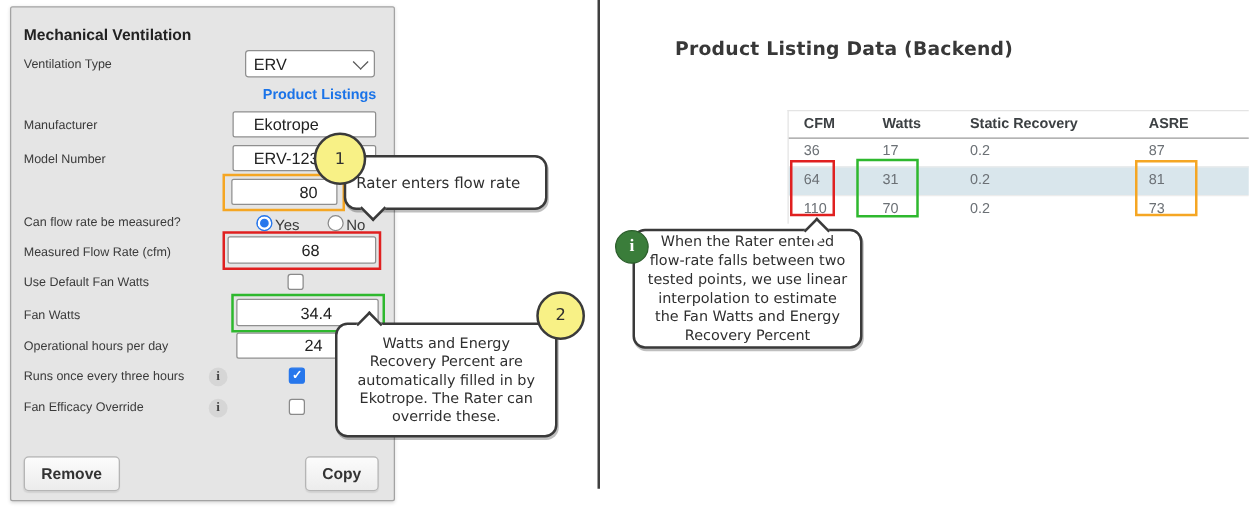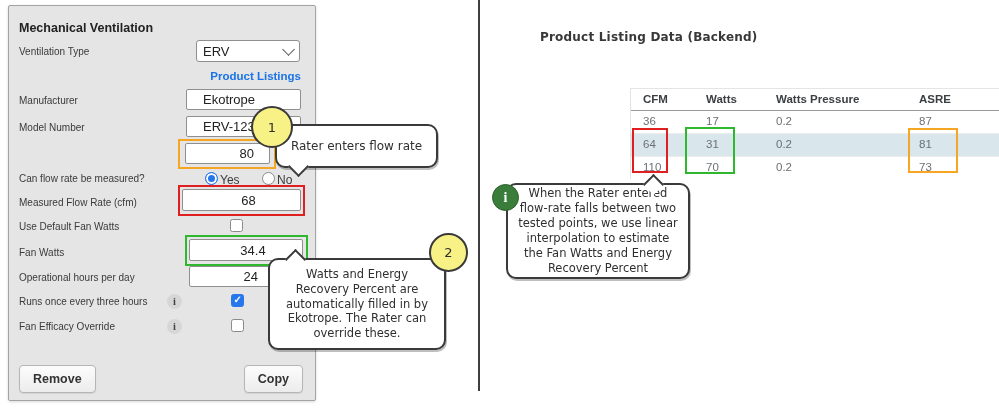--- a/index.html
+++ b/index.html
@@ -49,40 +49,40 @@
 
   
   .ann{position:absolute;box-sizing:border-box;background:transparent;}
   .ann.red{border:2px solid #e02020;}
   .ann.green{border:2px solid #2eb82e;}
   .ann.orange{border:2px solid #f5a623;}
 
   
   .bubble{position:absolute;background:#fff;border:2px solid #3a3a3a;border-radius:10px;
           box-sizing:border-box;font-family:"DejaVu Sans",sans-serif;color:#2f2f2f;
-          display:flex;align-items:center;justify-content:center;text-align:center;
+          display:flex;align-items:center;justify-content:flex-start;text-align:center;
           box-shadow:1px 2px 0 rgba(0,0,0,.25);z-index:5;}
   .tail{position:absolute;width:13px;height:13px;background:#fff;transform:rotate(45deg);}
   .tail.down{border-right:2px solid #3a3a3a;border-bottom:2px solid #3a3a3a;}
   .tail.up{border-left:2px solid #3a3a3a;border-top:2px solid #3a3a3a;}
 
   .num-circle{position:absolute;border-radius:50%;background:#f8f186;border:2px solid #3a3a3a;
           display:flex;align-items:center;justify-content:center;
           font-family:"DejaVu Sans",sans-serif;font-size:13px;color:#2f2f2f;z-index:6;
           box-sizing:border-box;}
 
   .info-green{position:absolute;width:25px;height:25px;border-radius:50%;background:#3a7d3a;
           border:1px solid #2b5e2b;color:#fff;font-family:"Liberation Serif",serif;
           font-weight:bold;font-size:14px;display:flex;align-items:center;justify-content:center;
           z-index:7;}
 
   
   .divider{position:absolute;left:478px;top:0;width:1.5px;height:391px;background:#3f3f3f;}
   .backend-title{position:absolute;left:540px;top:30px;font-family:"DejaVu Sans",sans-serif;
-          font-size:12px;font-weight:600;color:#383838;letter-spacing:.2px;}
+          font-size:15px;font-weight:600;color:#383838;letter-spacing:.2px;}
 
   .table{position:absolute;left:630px;top:88px;width:400px;
          border:1px solid #e4e4e4;border-bottom:none;box-sizing:border-box;
          font-size:11.5px;background:#fff;}
   .trow{position:relative;height:22px;}
   .trow.head{height:21px;border-bottom:1px solid #9a9a9a;font-weight:bold;color:#3c4043;}
   .trow .cell{position:absolute;top:4px;color:#6b7075;white-space:nowrap;}
   .trow.head .cell{color:#3c4043;}
   .trow.sep{border-top:1px solid #ececec;}
   .trow.hl{background:#d9e6ec;}
@@ -156,21 +156,21 @@
 <div class="num-circle" style="left:429px;top:233px;width:39px;height:39px">2</div>
 
 <div class="divider"></div>
 
 <div class="backend-title">Product Listing Data (Backend)</div>
 
 <div class="table">
   <div class="trow head">
     <span class="cell c0">CFM</span>
     <span class="cell c1">Watts</span>
-    <span class="cell c2">Watts Pressure</span>
+    <span class="cell c2">Static Recovery</span>
     <span class="cell c3">ASRE</span>
   </div>
   <div class="trow">
     <span class="cell c0">36</span>
     <span class="cell c1">17</span>
     <span class="cell c2">0.2</span>
     <span class="cell c3">87</span>
   </div>
   <div class="trow sep hl">
     <span class="cell c0">64</span>

